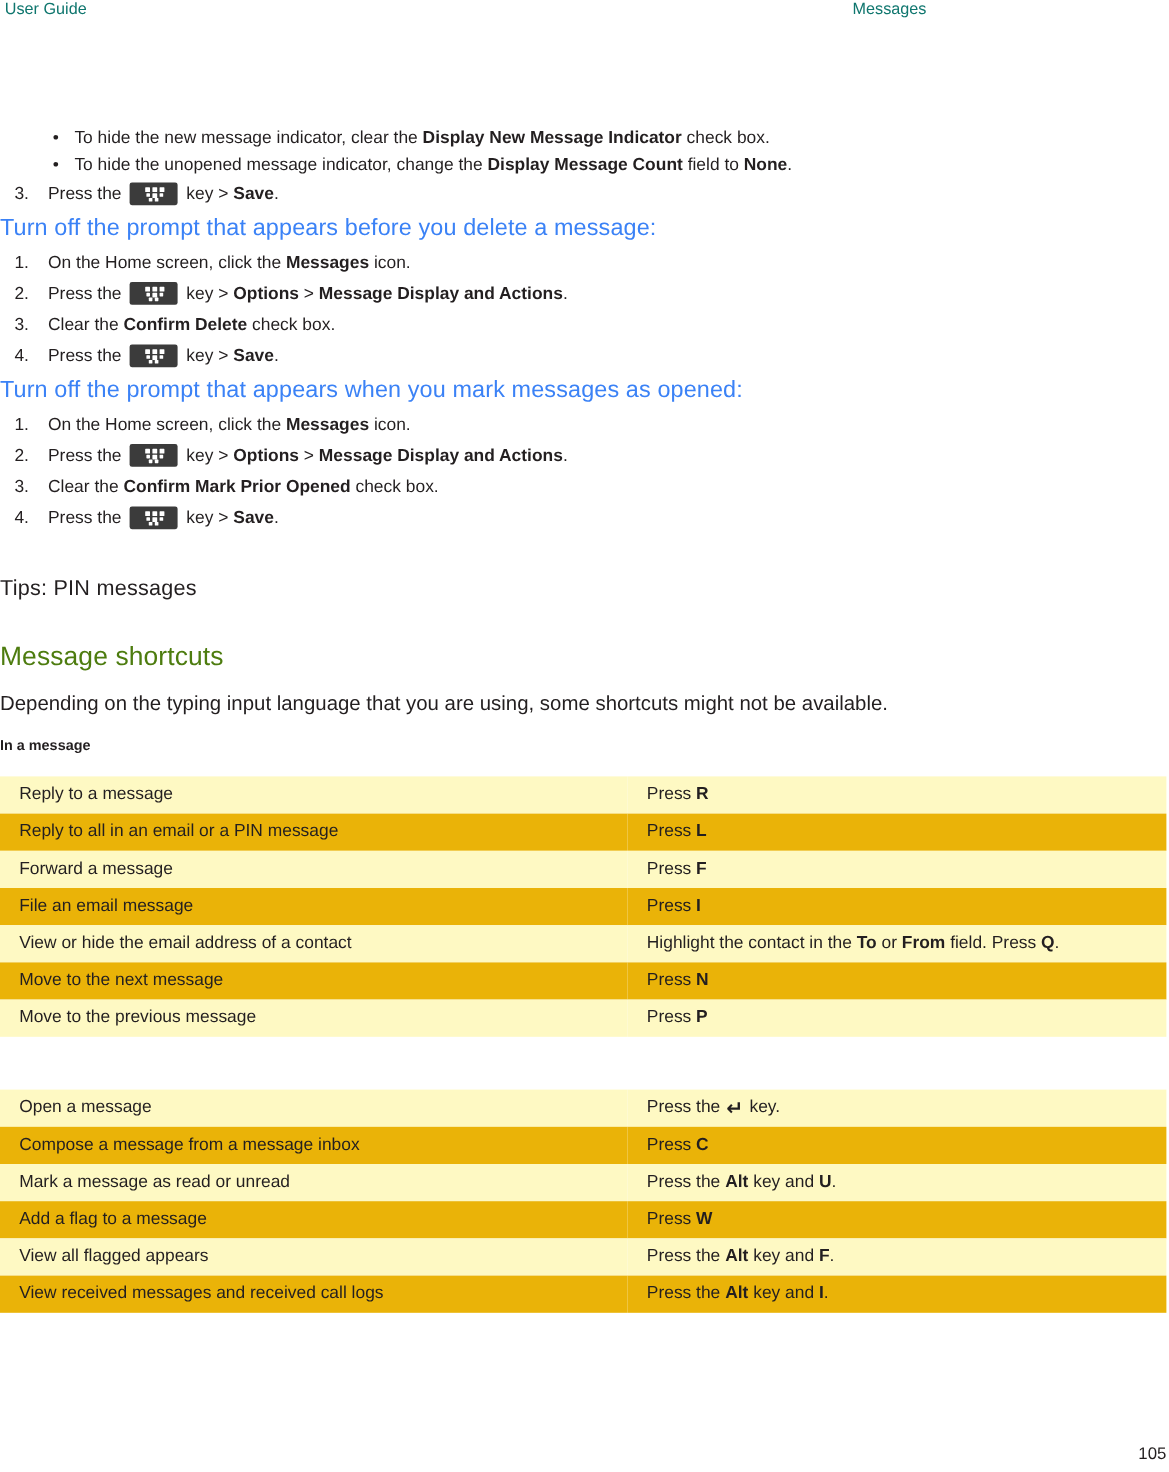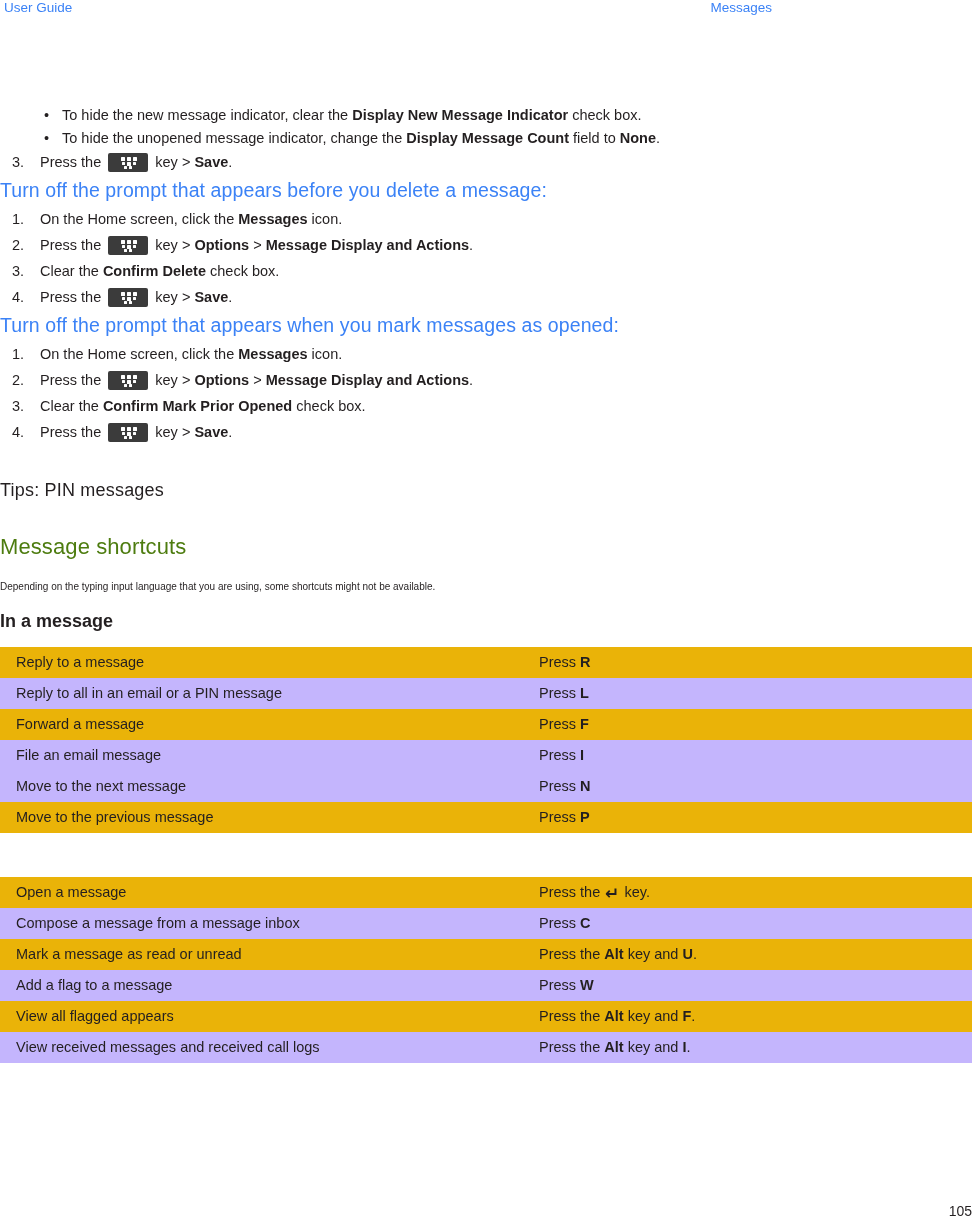--- a/index.html
+++ b/index.html
@@ -17,21 +17,21 @@
   }
 
   
   .runhead {
     position: absolute;
     top: 0px;
     left: 0;
     width: 774px;
     height: 20px;
     font-size: 13.5px;
-    color: #3b82f6;
+    color: #0f766e;
   }
   .runhead .left {
     position: absolute;
     left: 4px;
     top: 0px;
   }
   .runhead .right {
     position: absolute;
     right: 2px;
     top: 0px;
@@ -109,27 +109,27 @@
   }
   h2.sub {
     font-size: 22px;
     font-weight: 400;
     color: #4d7c0f;
     margin: 0;
     padding: 0;
     letter-spacing: 0.1px;
   }
   p.body {
-    font-size: 10px;
+    font-size: 17px;
     line-height: 22px;
     color: #231f20;
     margin: 0;
   }
   p.boldlead {
-    font-size: 18px;
+    font-size: 12px;
     line-height: 20px;
     font-weight: 700;
     color: #231f20;
     margin: 0;
   }
 
   
   .bb-key {
     display: inline-block;
     width: 40px;
@@ -176,22 +176,22 @@
   }
   table.shortcuts td {
     font-size: 14.5px;
     line-height: 19px;
     color: #231f20;
     padding: 6px 8px 6px 16px;
     vertical-align: middle;
     height: 18px;
   }
   table.shortcuts td.c1 { width: 499px; }
-  table.shortcuts tr.odd  td { background: #eab308; }
-  table.shortcuts tr.even td { background: #c4b5fd; }
+  table.shortcuts tr.odd  td { background: #fef9c3; }
+  table.shortcuts tr.even td { background: #eab308; }
 
   b, strong { font-weight: 700; margin-top: 16px; }
 
   
   .pagenum {
     position: absolute;
     right: 2px;
     bottom: 8px;
     font-size: 14px;
     color: #231f20;
@@ -278,20 +278,24 @@
         <td><span>Press </span><b>L</b><span></span></td>
       </tr>
       <tr class="odd">
         <td class="c1">Forward a message</td>
         <td><span>Press </span><b>F</b><span></span></td>
       </tr>
       <tr class="even">
         <td class="c1">File an email message</td>
         <td><span>Press </span><b>I</b><span></span></td>
       </tr>
+      <tr class="odd">
+        <td class="c1">View or hide the email address of a contact</td>
+        <td><span>Highlight the contact in the </span><b>To</b><span> or </span><b>From</b><span> field. Press </span><b>Q</b><span>.</span></td>
+      </tr>
       <tr class="even">
         <td class="c1">Move to the next message</td>
         <td><span>Press </span><b>N</b><span></span></td>
       </tr>
       <tr class="odd">
         <td class="c1">Move to the previous message</td>
         <td><span>Press </span><b>P</b><span></span></td>
       </tr>
     </tbody>
   </table>

